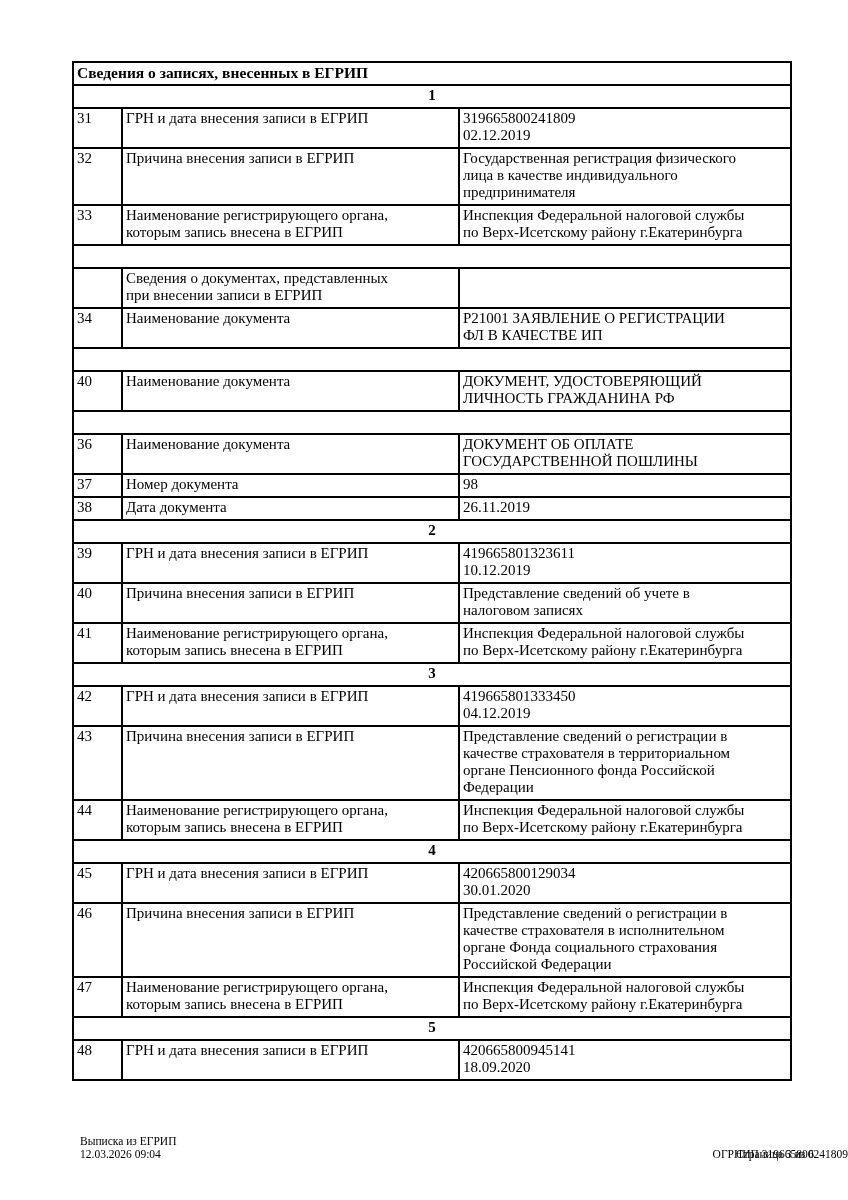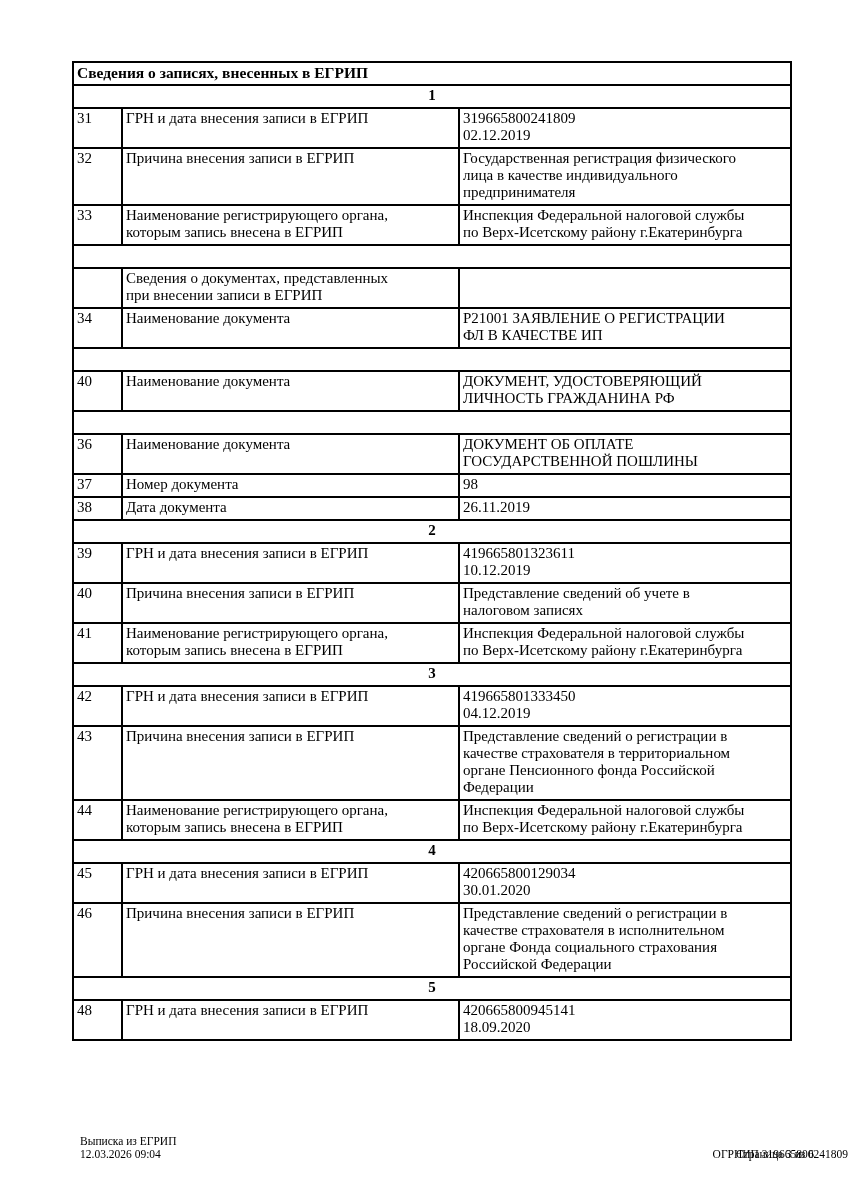--- a/index.html
+++ b/index.html
@@ -224,20 +224,27 @@
         </tr>
         <tr>
           <td class="num-cell">46</td>
           <td class="label-cell">Причина внесения записи в ЕГРИП</td>
           <td class="value-cell">Представление сведений о регистрации в
 качестве страхователя в исполнительном
 органе Фонда социального страхования
 Российской Федерации</td>
         </tr>
         <tr>
+          <td class="num-cell">47</td>
+          <td class="label-cell">Наименование регистрирующего органа,
+которым запись внесена в ЕГРИП</td>
+          <td class="value-cell">Инспекция Федеральной налоговой службы
+по Верх-Исетскому району г.Екатеринбурга</td>
+        </tr>
+        <tr>
           <td class="section-cell" colspan="3">5</td>
         </tr>
         <tr>
           <td class="num-cell">48</td>
           <td class="label-cell">ГРН и дата внесения записи в ЕГРИП</td>
           <td class="value-cell">420665800945141
 18.09.2020</td>
         </tr>
       </tbody>
   </table>

